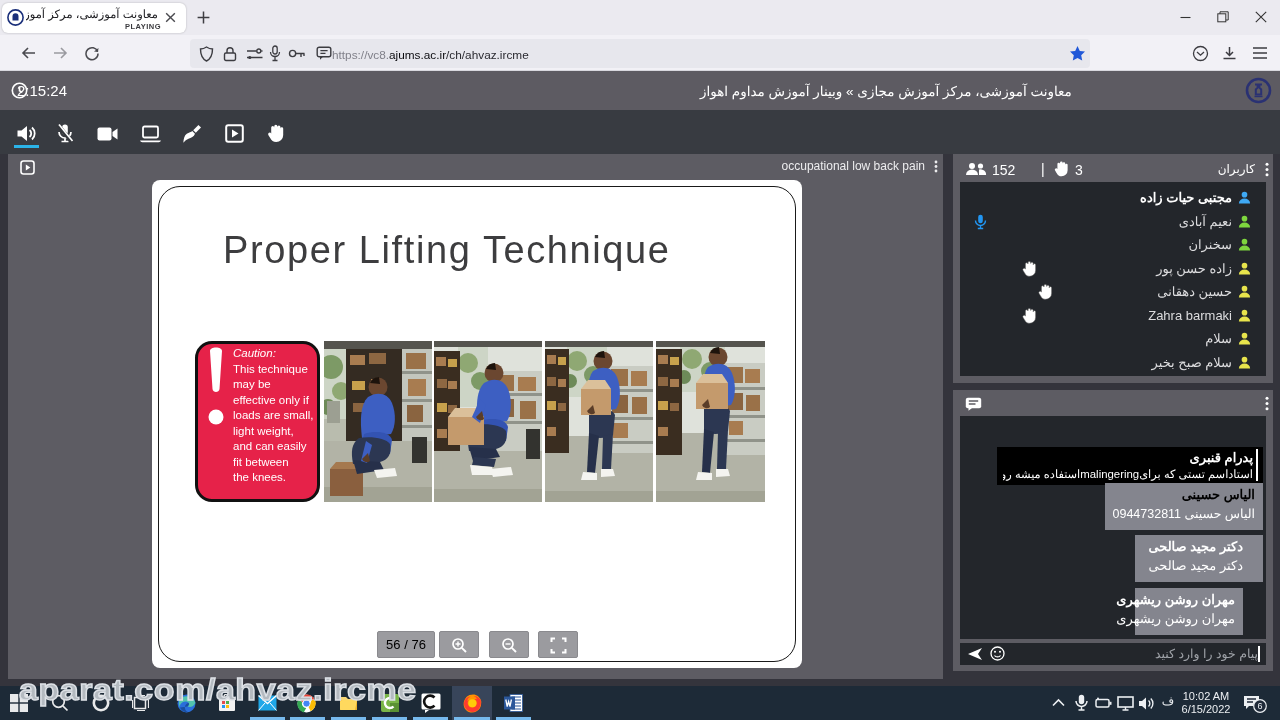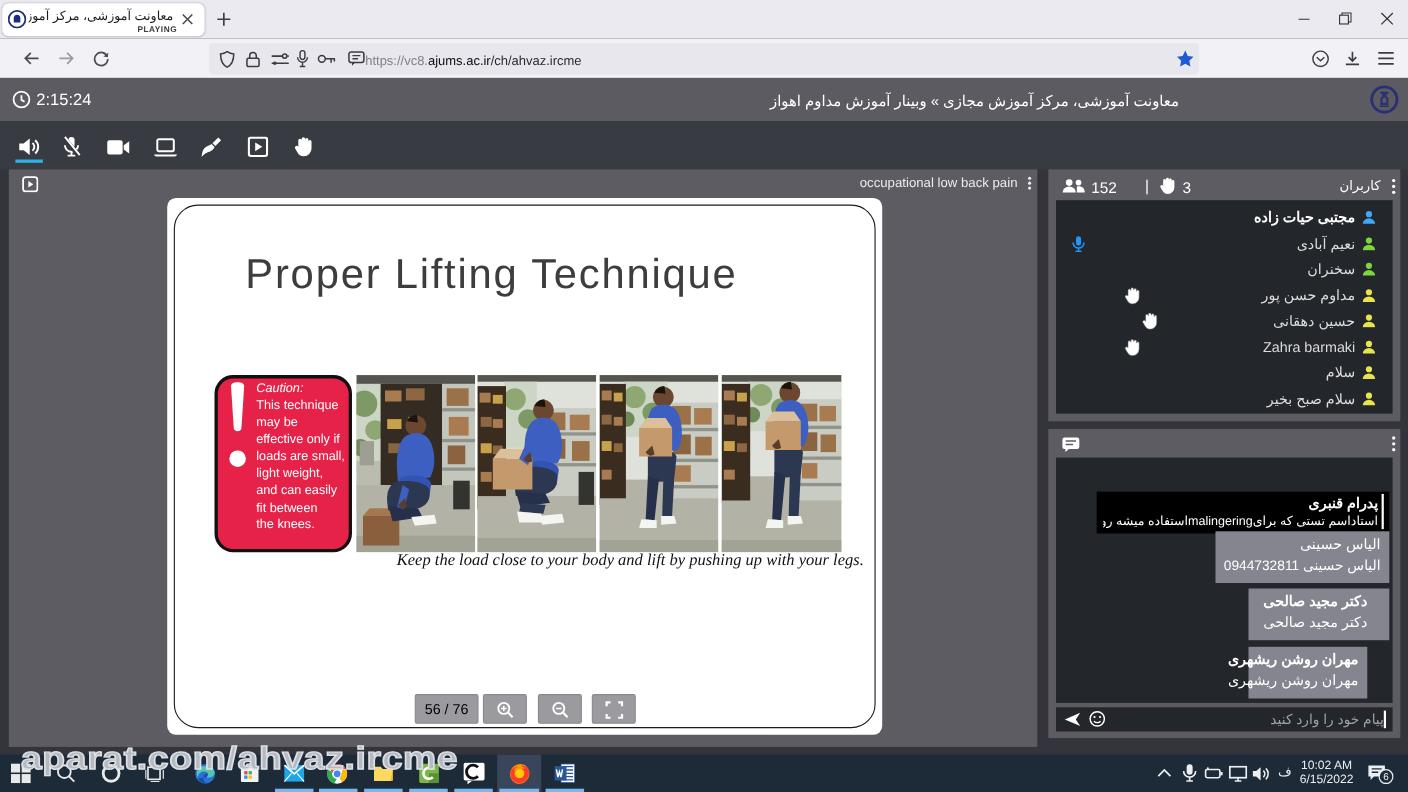--- a/index.html
+++ b/index.html
@@ -97,21 +97,21 @@
   <svg class="abs" style="left:1252px;top:11px;" width="16" height="14" viewBox="0 0 16 14">
       <path d="M1 2 H15 M1 7 H15 M1 12 H15" stroke="#3c3c41" stroke-width="1.6"></path>
     </svg>
 </div>
 
 <div class="abs" id="apphead" style="left:0;top:71px;width:1280px;height:39px;background:#5d5b62;">
   <svg class="abs" style="left:11px;top:11px;" width="17" height="17" viewBox="0 0 17 17">
       <circle cx="8.5" cy="8.5" r="7.2" fill="none" stroke="#fff" stroke-width="1.6"></circle>
       <path d="M8.5 4.5 V8.8 L11.3 10.4" fill="none" stroke="#fff" stroke-width="1.6"></path>
     </svg>
-  <div class="abs" style="left:33px;top:11px;font-size:15px;color:#fff;">2:15:24</div>
+  <div class="abs" style="left:17px;top:11px;font-size:15px;color:#fff;">2:15:24</div>
   <div class="abs" style="left:700px;top:12px;width:540px;height:18px;font-size:13.5px;color:#fff;direction:rtl;text-align:left;white-space:nowrap;">معاونت آموزشی، مرکز آموزش مجازی » وبینار آموزش مداوم اهواز</div>
 
   <svg class="abs" style="left:1245px;top:6px;" width="27" height="27" viewBox="0 0 27 27">
     <circle cx="13.5" cy="13.5" r="11.5" fill="none" stroke="#2a3173" stroke-width="2.6"></circle>
     <path d="M10 7.5 h2.6 v3.2 l-1.8 1.8 v5 h5.4 v-5 l-1.8-1.8 V7.5 h2.6" fill="none" stroke="#2a3173" stroke-width="2"></path>
     <path d="M9.5 19.5 h8" stroke="#2a3173" stroke-width="1.4"></path>
   </svg>
 </div>
 
 <div class="abs" id="toolbar" style="left:0;top:110px;width:1280px;height:44px;background:#383b41;">
@@ -334,21 +334,20 @@
       <path d="M48 88 L58 91 L54 132 L46 131 Z" fill="#26304a"></path>
       <path d="M62 91 L72 89 L70 128 L61 128 Z" fill="#2c3752"></path>
       <path d="M42 131 L56 132 L56 139 L40 139 Z" fill="#f4f4f0"></path>
       <path d="M60 128 L72 128 L74 135 L60 136 Z" fill="#f4f4f0"></path>
       <path d="M40 42 h32 v26 H40 Z" fill="#c49a6c"></path>
         <path d="M40 42 h32 l-6 -9 H47 Z" fill="#dbc09a"></path>
       <path d="M46 64 a5 5 0 0 0 8 2 l-2 -8 z" fill="#5a3d28"></path>
     </svg>
   </div>
 
-  <div class="abs" style="left:171px;top:322px;width:500px;text-align:center;font-family:'Liberation Serif',serif;font-style:italic;font-size:15px;color:#111;">Keep the load close to your body and lift by pushing up with your legs.</div>
 
   <div class="abs" style="left:225px;top:451px;width:58px;height:27px;background:#9b9b9f;border:1px solid #8a8a8e;border-radius:2px;color:#000000;font-size:13px;text-align:center;line-height:25px;">56 / 76</div>
   <div class="abs" style="left:287px;top:451px;width:40px;height:27px;background:#9b9b9f;border:1px solid #8a8a8e;border-radius:2px;">
     <svg style="margin:5px auto 0" width="17" height="17" viewBox="0 0 17 17">
         <circle cx="7" cy="7" r="5" fill="none" stroke="#fff" stroke-width="1.7"></circle>
         <path d="M10.8 10.8 L15 15" stroke="#fff" stroke-width="1.9"></path>
         <path d="M4.5 7 H9.5 M7 4.5 V9.5" stroke="#fff" stroke-width="1.4"></path>
       </svg>
   </div>
   <div class="abs" style="left:337px;top:451px;width:40px;height:27px;background:#9b9b9f;border:1px solid #8a8a8e;border-radius:2px;">
@@ -400,21 +399,21 @@
         </svg>
       </div>
     <div class="ur" style="top:30.5px;">
         <span class="un">نعیم آبادی</span>
         <svg class="ui" viewBox="0 0 12 12">
           <circle cx="6" cy="3.4" r="2.6" fill="#7ed63e"></circle>
           <path d="M0.8 11.5 a5.2 4.6 0 0 1 10.4 0 Z" fill="#7ed63e"></path>
         </svg>
       </div>
     <div class="ur" style="top:77.5px;">
-        <span class="un">مداوم حسن پور</span>
+        <span class="un">زاده حسن پور</span>
         <svg class="ui" viewBox="0 0 12 12">
           <circle cx="6" cy="3.4" r="2.6" fill="#e8e44c"></circle>
           <path d="M0.8 11.5 a5.2 4.6 0 0 1 10.4 0 Z" fill="#e8e44c"></path>
         </svg>
       </div>
     <div class="ur" style="top:101px;">
         <span class="un">حسین دهقانی</span>
         <svg class="ui" viewBox="0 0 12 12">
           <circle cx="6" cy="3.4" r="2.6" fill="#e8e44c"></circle>
           <path d="M0.8 11.5 a5.2 4.6 0 0 1 10.4 0 Z" fill="#e8e44c"></path>
@@ -471,21 +470,21 @@
     </svg>
   <div class="abs" id="chatbody" style="left:7px;top:26px;width:306px;height:223px;background:#23262b;">
     <div class="abs" style="left:37px;top:3px;width:266px;">
       <div style="background:#000000;padding:3px 10px 3px 6px;direction:rtl;position:relative;margin-top:28px;">
         <div style="font-size:13px;font-weight:bold;color:#fff;line-height:16px;white-space:nowrap;">پدرام قنبری</div>
         <div style="font-size:11.4px;color:#fff;line-height:16px;white-space:nowrap;overflow:hidden;direction:rtl;">استاداسم تستی که برایmalingeringاستفاده میشه رو د...</div>
         <div style="position:absolute;right:5px;top:2px;width:2.5px;height:32px;background:#fff;"></div>
       </div>
     </div>
     <div class="abs" style="left:145px;top:67px;width:158px;background:#84858e;padding:3px 8px 6px 6px;direction:rtl;">
-      <div style="font-size:13px;font-weight:normal;color:#ffffff;line-height:18px;">الیاس حسینی</div>
+      <div style="font-size:13px;font-weight:bold;color:#000000;line-height:18px;">الیاس حسینی</div>
       <div style="font-size:12.5px;color:#fff;line-height:20px;white-space:nowrap;">الیاس حسینی 0944732811</div>
     </div>
     <div class="abs" style="left:175px;top:119px;width:128px;background:#84858e;padding:3px 20px 6px 6px;direction:rtl;">
       <div style="font-size:13px;font-weight:bold;color:#fff;line-height:18px;">دکتر مجید صالحی</div>
       <div style="font-size:13px;color:#fff;line-height:20px;">دکتر مجید صالحی</div>
     </div>
     <div class="abs" style="left:175px;top:172px;width:108px;background:#84858e;padding:3px 8px 6px 6px;direction:rtl;">
       <div style="font-size:13px;font-weight:bold;color:#fff;line-height:18px;white-space:nowrap;">مهران روشن ریشهری</div>
       <div style="font-size:13px;color:#fff;line-height:20px;white-space:nowrap;">مهران روشن ریشهری</div>
     </div>

